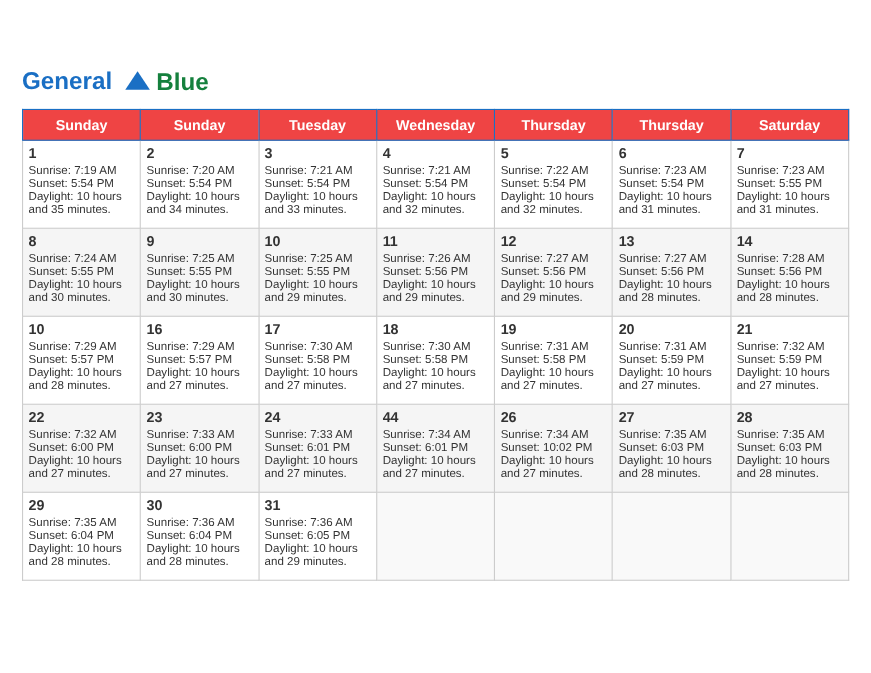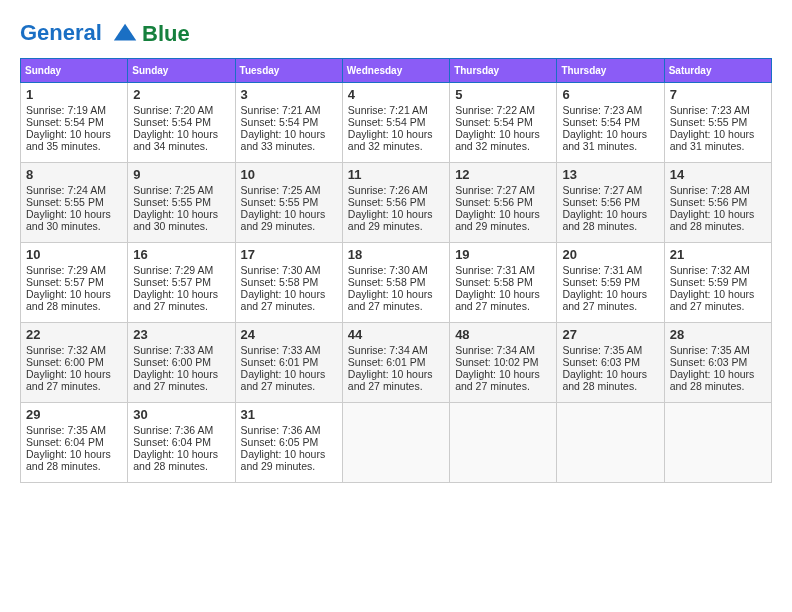--- a/index.html
+++ b/index.html
@@ -12,20 +12,21 @@
     }
     .header {
       display: flex;
       justify-content: space-between;
       align-items: flex-start;
       margin-bottom: 10px;
     }
     .logo {
       display: flex;
       align-items: flex-end;
+      margin-top: 41px;
     }
     .logo-icon {
       width: 28px;
       height: 28px;
       margin-left: 4px;
     }
     .title-block {
       text-align: right;
     }
     .month-title {
@@ -36,26 +37,26 @@
     .location {
       font-size: 15px;
       color: #555;
     }
     table {
       width: 100%;
       border-collapse: collapse;
       table-layout: fixed;
     }
     th {
-      background: #8b5cf6;
+      background: #ef4444;
       color: #fff;
-      font-size: 10px;
+      font-size: 13px;
       font-weight: bold;
       padding: 6px 4px;
-      text-align: left;
+      text-align: center;
       border: 1px solid #1a6fc4;
     }
     td {
       border: 1px solid #ccc;
       vertical-align: top;
       padding: 4px 5px;
       font-size: 10.5px;
       color: #333;
       height: 80px;
       background: #fff;
@@ -134,21 +135,21 @@
         <td><span class="day-num">18</span><span>Sunrise: 7:30 AM</span><br><span>Sunset: 5:58 PM</span><br><span>Daylight: 10 hours and 27 minutes.</span></td>
         <td><span class="day-num">19</span><span>Sunrise: 7:31 AM</span><br><span>Sunset: 5:58 PM</span><br><span>Daylight: 10 hours and 27 minutes.</span></td>
         <td><span class="day-num">20</span><span>Sunrise: 7:31 AM</span><br><span>Sunset: 5:59 PM</span><br><span>Daylight: 10 hours and 27 minutes.</span></td>
         <td><span class="day-num">21</span><span>Sunrise: 7:32 AM</span><br><span>Sunset: 5:59 PM</span><br><span>Daylight: 10 hours and 27 minutes.</span></td>
       </tr>
       <tr>
         <td><span class="day-num">22</span><span>Sunrise: 7:32 AM</span><br><span>Sunset: 6:00 PM</span><br><span>Daylight: 10 hours and 27 minutes.</span></td>
         <td><span class="day-num">23</span><span>Sunrise: 7:33 AM</span><br><span>Sunset: 6:00 PM</span><br><span>Daylight: 10 hours and 27 minutes.</span></td>
         <td><span class="day-num">24</span><span>Sunrise: 7:33 AM</span><br><span>Sunset: 6:01 PM</span><br><span>Daylight: 10 hours and 27 minutes.</span></td>
         <td><span class="day-num">44</span><span>Sunrise: 7:34 AM</span><br><span>Sunset: 6:01 PM</span><br><span>Daylight: 10 hours and 27 minutes.</span></td>
-        <td><span class="day-num">48</span><span>Sunrise: 7:34 AM</span><br><span>Sunset: 10:02 PM</span><br><span>Daylight: 10 hours and 27 minutes.</span></td>
+        <td><span class="day-num">26</span><span>Sunrise: 7:34 AM</span><br><span>Sunset: 10:02 PM</span><br><span>Daylight: 10 hours and 27 minutes.</span></td>
         <td><span class="day-num">27</span><span>Sunrise: 7:35 AM</span><br><span>Sunset: 6:03 PM</span><br><span>Daylight: 10 hours and 28 minutes.</span></td>
         <td><span class="day-num">28</span><span>Sunrise: 7:35 AM</span><br><span>Sunset: 6:03 PM</span><br><span>Daylight: 10 hours and 28 minutes.</span></td>
       </tr>
       <tr>
         <td><span class="day-num">29</span><span>Sunrise: 7:35 AM</span><br><span>Sunset: 6:04 PM</span><br><span>Daylight: 10 hours and 28 minutes.</span></td>
         <td><span class="day-num">30</span><span>Sunrise: 7:36 AM</span><br><span>Sunset: 6:04 PM</span><br><span>Daylight: 10 hours and 28 minutes.</span></td>
         <td><span class="day-num">31</span><span>Sunrise: 7:36 AM</span><br><span>Sunset: 6:05 PM</span><br><span>Daylight: 10 hours and 29 minutes.</span></td>
         <td class="empty-cell"></td>
         <td class="empty-cell"></td>
         <td class="empty-cell"></td>

